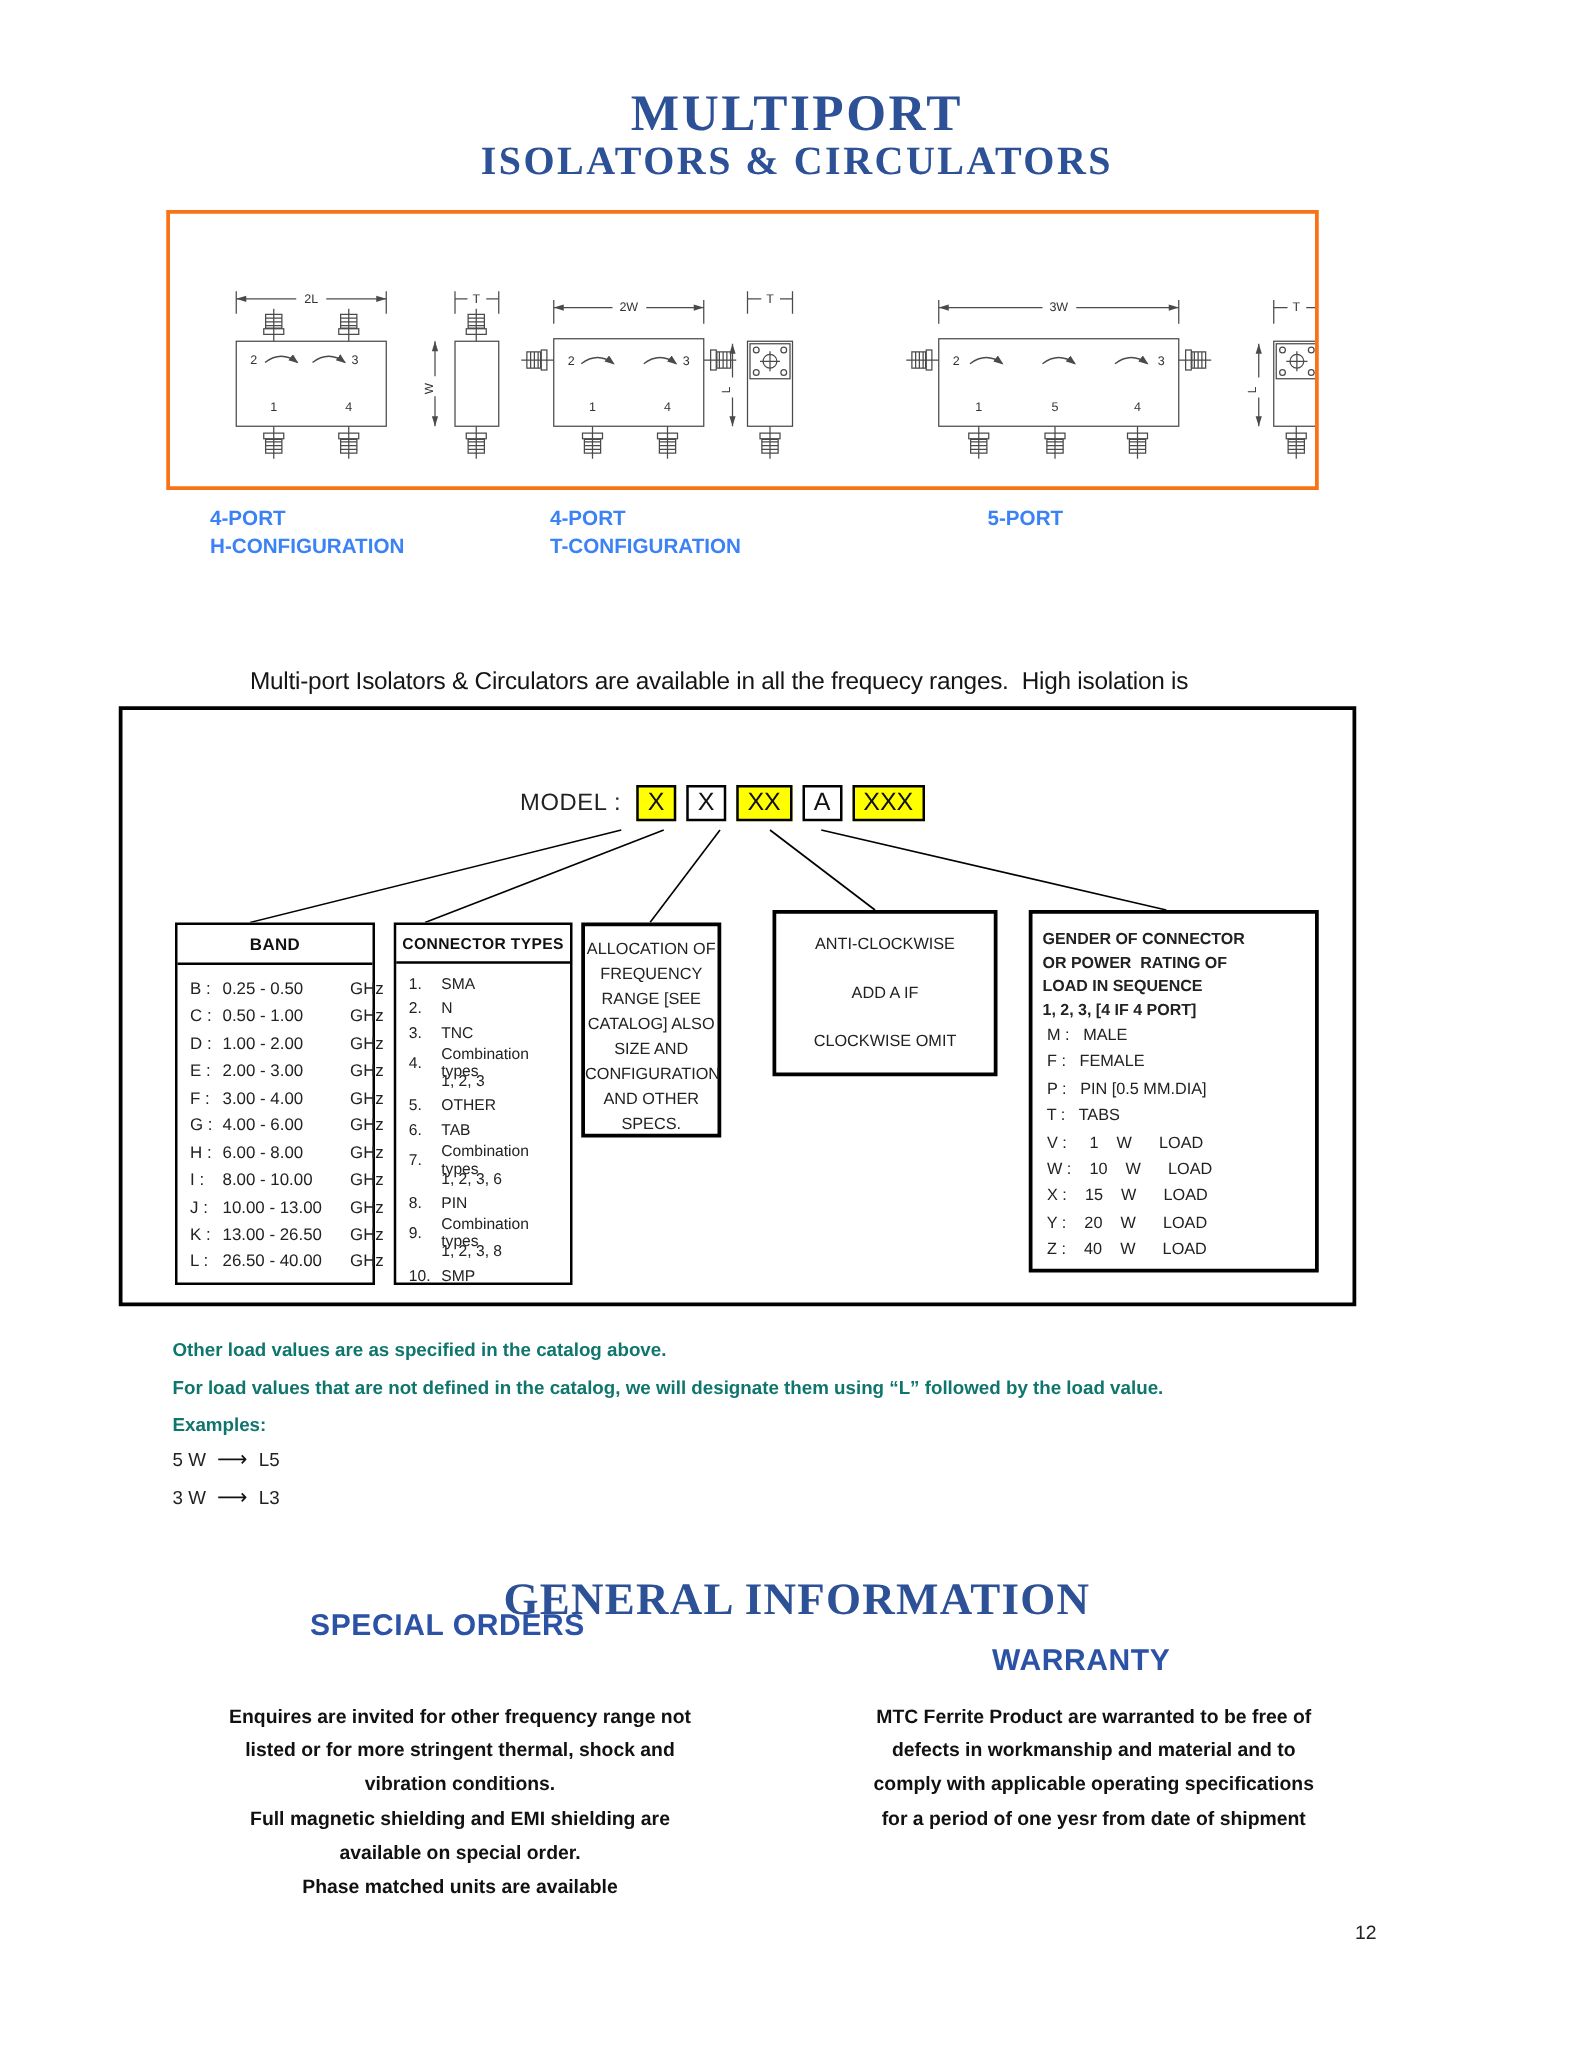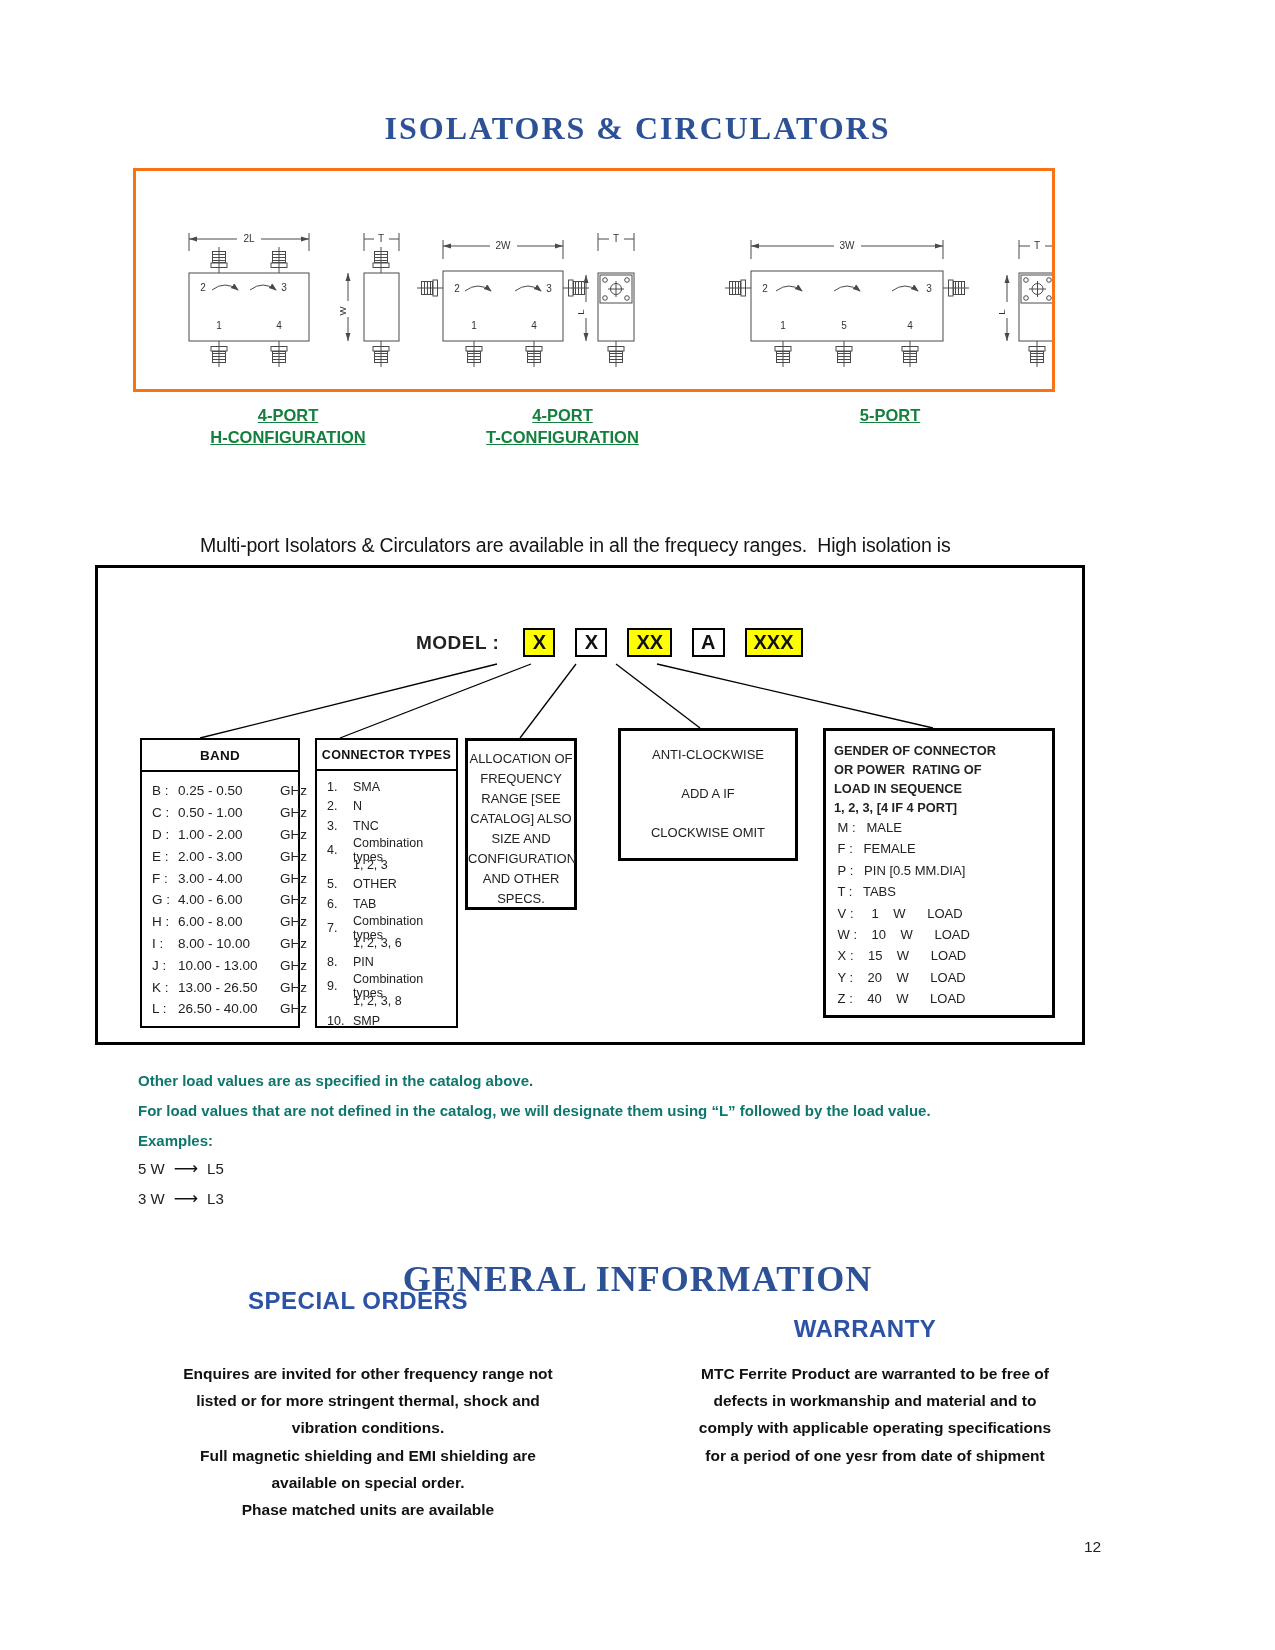--- a/index.html
+++ b/index.html
@@ -13,28 +13,28 @@
   .title2{top:110px;font-size:32px;}
   .gi-title{top:1258px;font-size:36px;letter-spacing:1px;}
   .subhead{font-size:24px;font-weight:700;color:#2c52a5;text-align:center;letter-spacing:0.5px;}
   
   .drawbox{left:133px;top:168px;width:916px;height:218px;border:3px solid #f97316;background:#fff;}
   .dln{stroke:#4a4a4a;stroke-width:1;fill:none;}
   .dfill{fill:#4a4a4a;stroke:none;}
   .dtxt{font-family:"Liberation Sans",sans-serif;font-size:10px;fill:#333;}
   .dsm{font-family:"Liberation Sans",sans-serif;font-size:9.5px;fill:#333;}
   
-  .cap{font-weight:700;font-size:16.5px;line-height:22px;text-align:center;color:#15803d;text-decoration:underline;}
+  .cap{font-weight:700;font-size:16.5px;line-height:22px;text-align:left;color:#3b82f6;}
   
   .intro{left:138px;top:460px;width:980px;font-size:19.5px;line-height:34px;color:#151515;
          letter-spacing:-0.2px;white-space:pre;}
   .intro .ind{text-indent:62px;}
   
   .bigbox{left:95px;top:565px;width:984px;height:474px;border:3px solid #000;background:#fff;}
-  .modelrow{left:318px;top:60px;display:flex;align-items:center;gap:20px;font-weight:bold;}
+  .modelrow{left:318px;top:60px;display:flex;align-items:center;gap:8px;}
   .modellabel{font-size:19px;letter-spacing:0.5px;color:#222;margin-right:4px;}
   .mbox{border:2px solid #000;padding:1px 7px;font-size:20px;color:#111;background:#fff;min-width:14px;text-align:center;}
   .mbox.hl{background:#ffff00;}
   .subbox{position:absolute;border:2px solid #000;background:#fff;box-sizing:border-box;}
   .thick{border-width:3px;}
   .boxtitle{font-weight:700;font-size:13.5px;text-align:center;border-bottom:2px solid #000;
             padding:8px 2px 7px 2px;letter-spacing:0.3px;}
   
   .bandrows{padding:8px 4px 0 10px;}
   .bandrow{display:grid;grid-template-columns:26px 102px 1fr;height:21.8px;align-items:center;
@@ -58,20 +58,21 @@
   .arrowglyph{font-family:"DejaVu Sans",sans-serif;font-size:17px;line-height:1;color:#111;}
   
   .colbody{font-weight:700;font-size:15.5px;line-height:27.2px;text-align:center;color:#111;}
   .pageno{font-size:15.5px;color:#222;}
 </style>
 </head>
 <body>
 
 <div id="page">
 
+  <div class="abs stencil title1">MULTIPORT</div>
   <div class="abs stencil title2">ISOLATORS &amp; CIRCULATORS</div>
 
   <div class="abs drawbox">
     <svg width="916" height="218" viewBox="0 0 916 218">
       <defs>
         <marker id="ma" markerWidth="9" markerHeight="8" refX="7" refY="3" orient="auto">
           <path d="M0,0 L8,3 L0,6 z" fill="#4a4a4a"></path>
         </marker>
         <g id="conn">
           <line x1="0" y1="0" x2="0" y2="-26" class="dln"></line>

